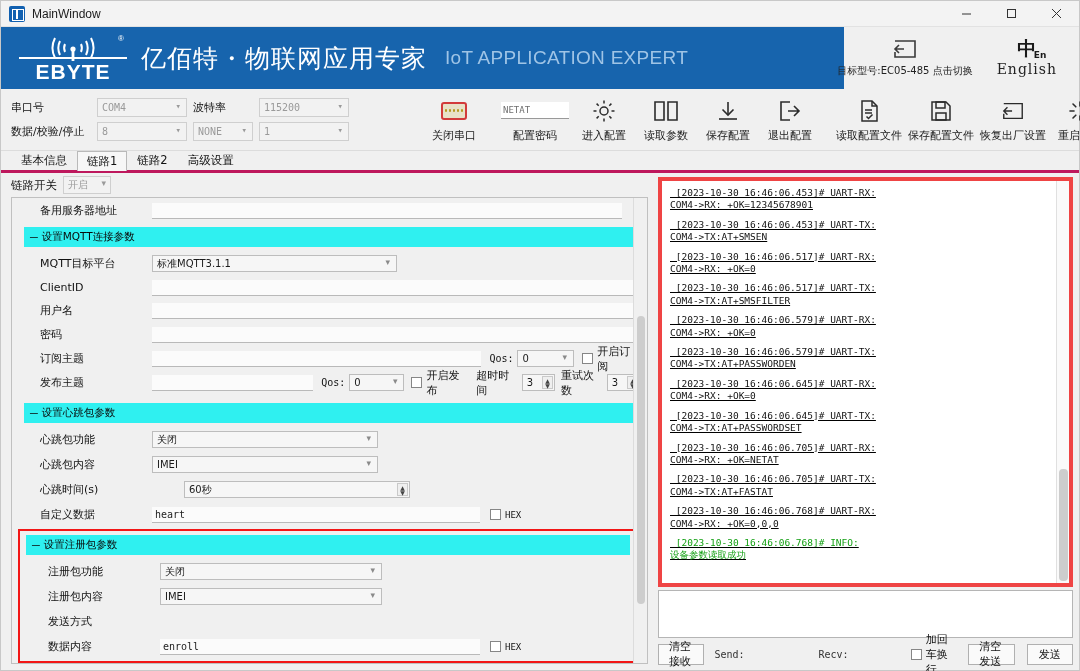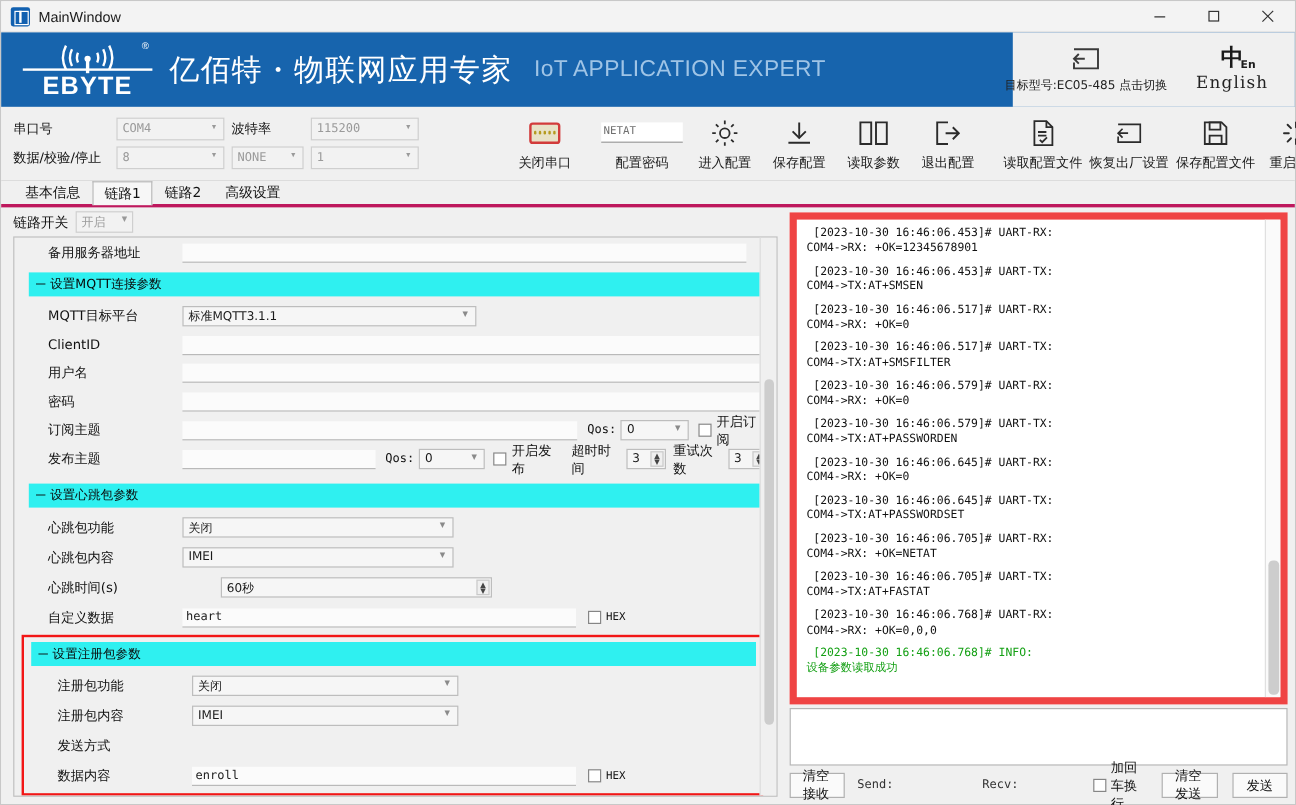--- a/index.html
+++ b/index.html
@@ -242,22 +242,22 @@
     border: 2px solid #f21616; margin: 4px 4px 2px 6px; padding-bottom: 4px;
   }
   .redbox .section-bar { margin-left: 6px; margin-right: 4px; margin-top: 4px; }
 
   
   .right-pane {
     flex: 1 1 auto; display: flex; flex-direction: column;
     background: #f0f0f0; padding: 4px 6px 4px 2px; min-width: 0;
   }
   .log-box {
-    flex: 1 1 auto; background: #fff; border: 6px solid #ef4444;
-    position: relative; overflow: hidden; min-height: 0;
+    flex: 1 1 auto; background: #fff; border: 4px solid #ef4444;
+    position: relative; overflow: hidden; min-height: 0; text-decoration: underline;
   }
   .log-inner {
     padding: 6px 8px 0 8px; font-family: "DejaVu Sans Mono", monospace;
     font-size: 9.5px; line-height: 12.4px; color: #121212;
     height: 100%; overflow: hidden;
   }
   .log-entry { margin-bottom: 7px; white-space: pre; }
   .log-entry.info { color: #14a014; }
   .log-vscroll {
     position: absolute; right: 0; top: 0; width: 13px; height: 100%;
@@ -392,41 +392,41 @@
               <circle cx="13" cy="13" r="4"></circle>
               <path d="M13 2.5v3M13 20.5v3M2.5 13h3M20.5 13h3M5.6 5.6l2.1 2.1M18.3 18.3l2.1 2.1M20.4 5.6l-2.1 2.1M7.7 18.3l-2.1 2.1"></path>
             </g>
           </svg>
       </div>
       <div class="tool-label">进入配置</div>
     </div>
 
     <div class="tool-btn">
       <div class="tool-icon">
+        <svg width="28" height="24" viewBox="0 0 28 24">
+            <g fill="none" stroke="#2b2b2b" stroke-width="1.6">
+              <path d="M3 3h9v18H3z"></path>
+              <path d="M16 3h9v18h-9z"></path>
+            </g>
+          </svg>
+      </div>
+      <div class="tool-label">读取参数</div>
+    </div>
+
+    <div class="tool-btn">
+      <div class="tool-icon">
         <svg width="26" height="24" viewBox="0 0 26 24">
             <g fill="none" stroke="#2b2b2b" stroke-width="1.6">
               <path d="M13 3v12"></path>
               <path d="M7.5 10.5L13 16l5.5-5.5"></path>
               <path d="M4 20h18"></path>
             </g>
           </svg>
       </div>
       <div class="tool-label">保存配置</div>
-    </div>
-
-    <div class="tool-btn">
-      <div class="tool-icon">
-        <svg width="28" height="24" viewBox="0 0 28 24">
-            <g fill="none" stroke="#2b2b2b" stroke-width="1.6">
-              <path d="M3 3h9v18H3z"></path>
-              <path d="M16 3h9v18h-9z"></path>
-            </g>
-          </svg>
-      </div>
-      <div class="tool-label">读取参数</div>
     </div>
 
     <div class="tool-btn">
       <div class="tool-icon">
         <svg width="26" height="24" viewBox="0 0 26 24">
             <g fill="none" stroke="#2b2b2b" stroke-width="1.6">
               <path d="M13 3H4v18h9"></path>
               <path d="M11 12h11M17 7l5 5-5 5"></path>
             </g>
           </svg>
@@ -445,41 +445,41 @@
               <path d="M8 11h7M8 14h7"></path>
               <path d="M9.5 17.5l2 2 4-4"></path>
             </g>
           </svg>
       </div>
       <div class="tool-label">读取配置文件</div>
     </div>
 
     <div class="tool-btn" style="min-width:72px;">
       <div class="tool-icon">
-        <svg width="24" height="24" viewBox="0 0 26 22">
-            <g fill="none" stroke="#2b2b2b" stroke-width="1.5">
-              <path d="M3,3 h20 v16 h-20 v-5"></path>
-              <path d="M12,11 h-9 M7,7 l-4,4 l4,4"></path>
-            </g>
-          </svg>
-      </div>
-      <div class="tool-label">恢复出厂设置</div>
-    </div>
-
-    <div class="tool-btn" style="min-width:72px;">
-      <div class="tool-icon">
         <svg width="24" height="24" viewBox="0 0 24 24">
             <g fill="none" stroke="#2b2b2b" stroke-width="1.5">
               <path d="M3 3h14l4 4v14H3z"></path>
               <path d="M7 3h9v6H7z"></path>
               <path d="M7 14h10v7H7z"></path>
             </g>
           </svg>
       </div>
       <div class="tool-label">保存配置文件</div>
+    </div>
+
+    <div class="tool-btn" style="min-width:72px;">
+      <div class="tool-icon">
+        <svg width="24" height="24" viewBox="0 0 26 22">
+            <g fill="none" stroke="#2b2b2b" stroke-width="1.5">
+              <path d="M3,3 h20 v16 h-20 v-5"></path>
+              <path d="M12,11 h-9 M7,7 l-4,4 l4,4"></path>
+            </g>
+          </svg>
+      </div>
+      <div class="tool-label">恢复出厂设置</div>
     </div>
 
     <div class="tool-btn">
       <div class="tool-icon">
         <svg width="26" height="24" viewBox="0 0 26 24">
             <g stroke="#2b2b2b" stroke-width="1.6" stroke-linecap="round">
           <line x1="13" y1="3" x2="13" y2="7"></line>
           <line x1="13" y1="17" x2="13" y2="21"></line>
           <line x1="3" y1="12" x2="7" y2="12"></line>
           <line x1="19" y1="12" x2="23" y2="12"></line>

